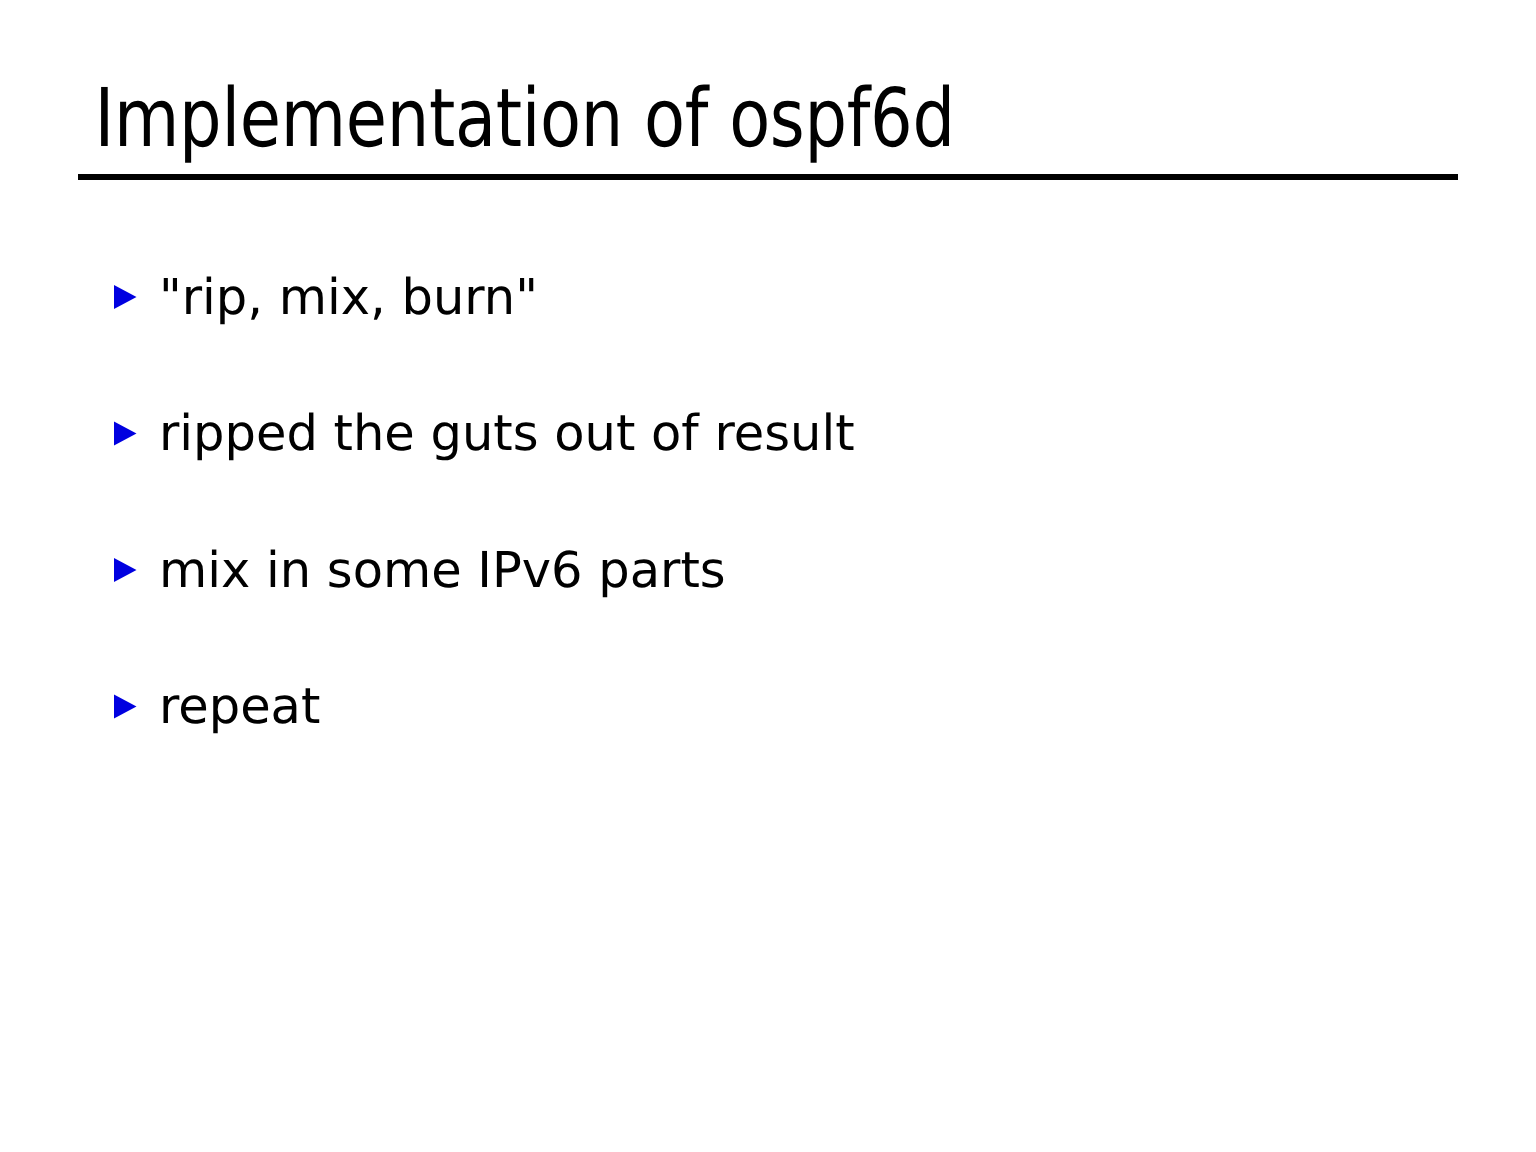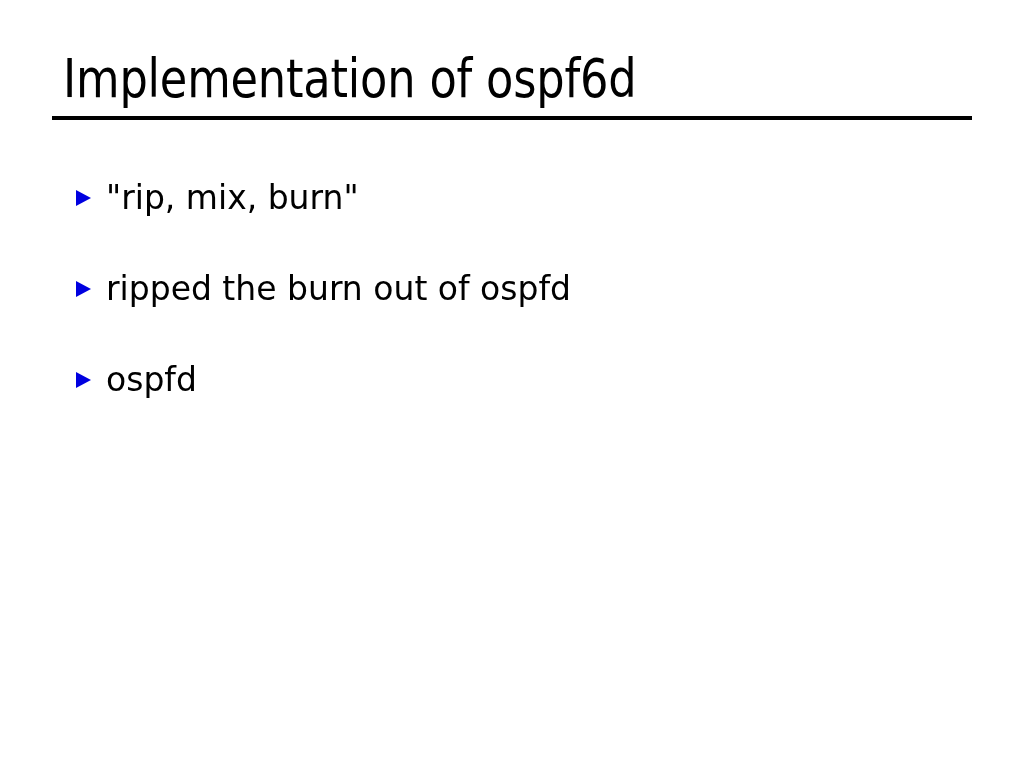--- a/index.html
+++ b/index.html
@@ -113,27 +113,33 @@
       <span class="bullet-marker">
         <span class="tri"></span>
       </span>
       <span class="bullet-text">"rip, mix, burn"</span>
     </li>
 
     <li class="bullet-item">
       <span class="bullet-marker">
         <span class="tri"></span>
       </span>
-      <span class="bullet-text">ripped the burn out of ospfd</span>
+      <span class="bullet-text">ripped the guts out of result</span>
     </li>
 
+    <li class="bullet-item">
+      <span class="bullet-marker">
+        <span class="tri"></span>
+      </span>
+      <span class="bullet-text">mix in some IPv6 parts</span>
+    </li>
 
 
     <li class="bullet-item">
       <span class="bullet-marker">
         <span class="tri"></span>
       </span>
-      <span class="bullet-text">ospfd</span>
+      <span class="bullet-text">repeat</span>
     </li>
 
   </ul>
 
 </div>
 
 </body></html>

